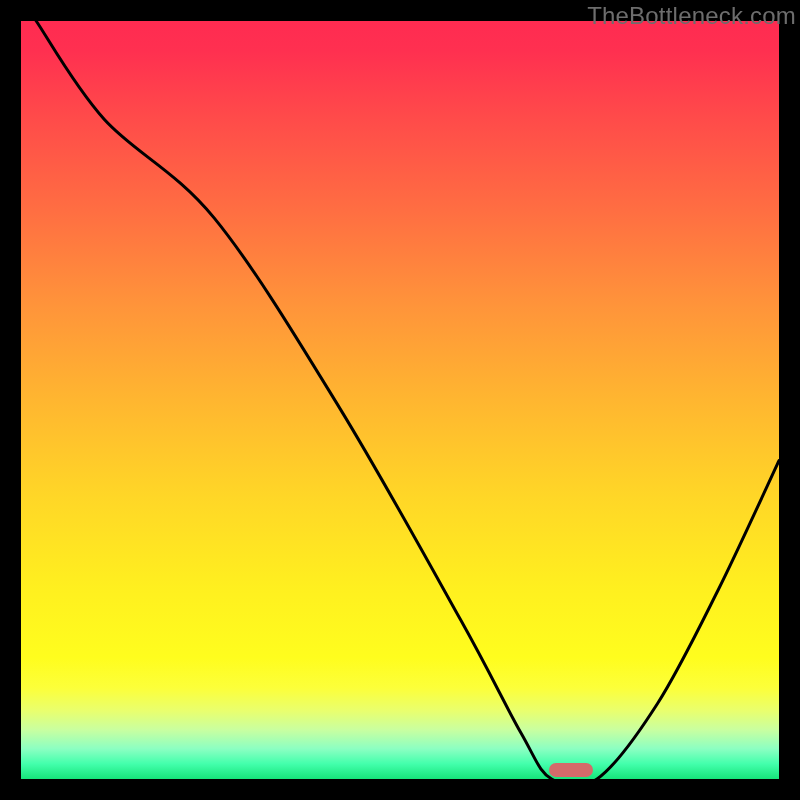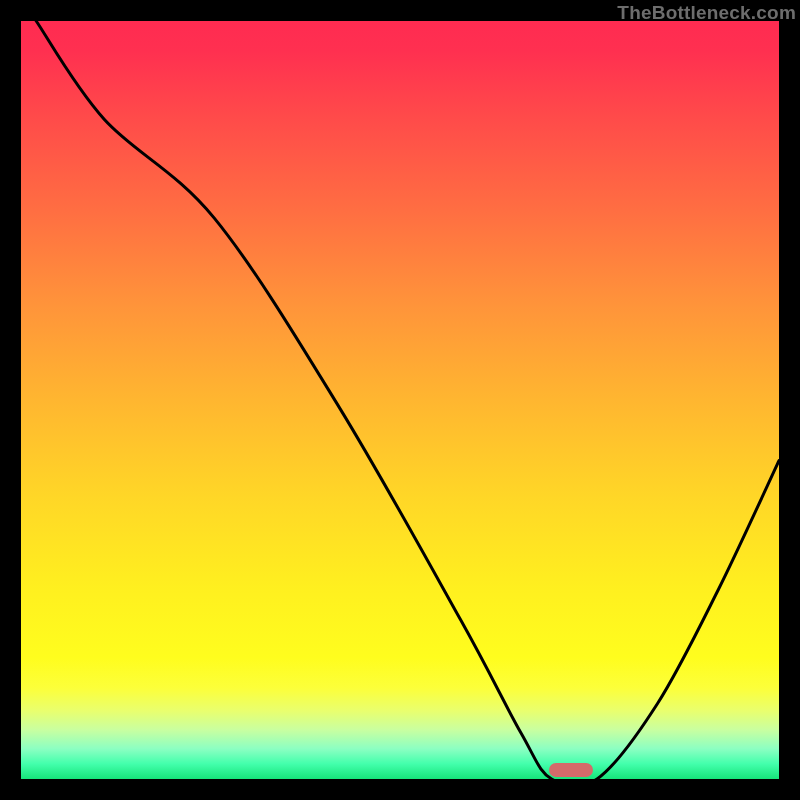--- a/index.html
+++ b/index.html
@@ -32,22 +32,22 @@
       #8cffc2 96%,
       #43ffac 98%,
       #16e47a 100%
     );
   }
   .watermark {
     position: absolute;
     top: 2px;
     right: 4px;
     font-family: Arial, Helvetica, sans-serif;
-    font-size: 19px;
-    font-weight: 700;
+    font-size: 24px;
+    font-weight: 400;
     color: #6d6d6d;
     letter-spacing: 0.2px;
     z-index: 10;
   }
   svg.curve {
     position: absolute;
     left: 21px;
     top: 21px;
     width: 758px;
     height: 758px;

